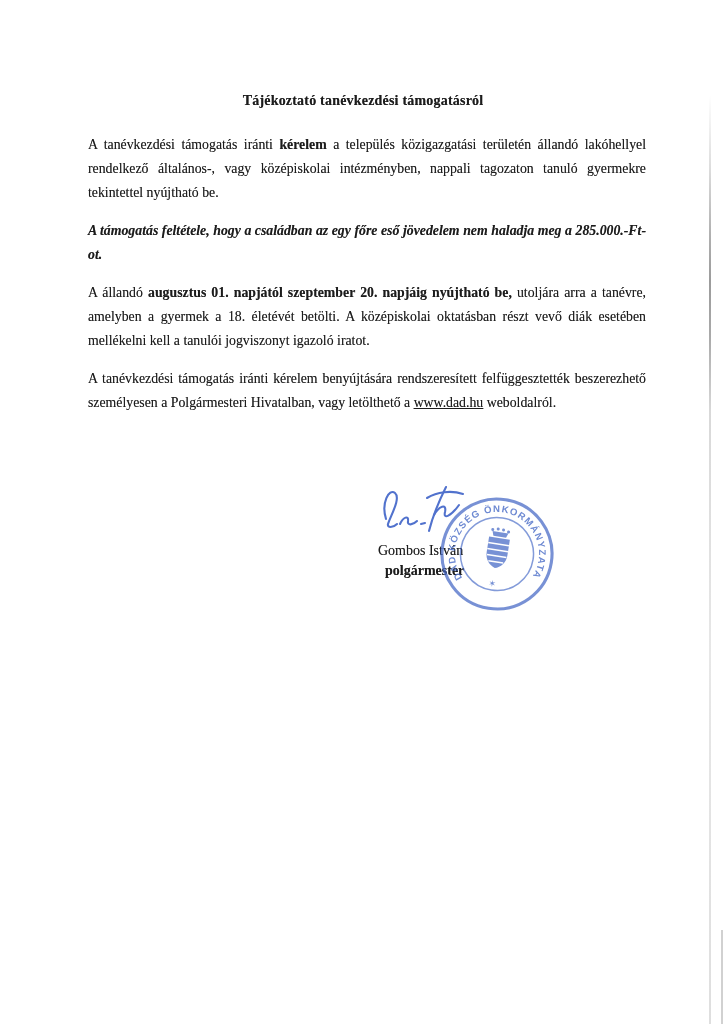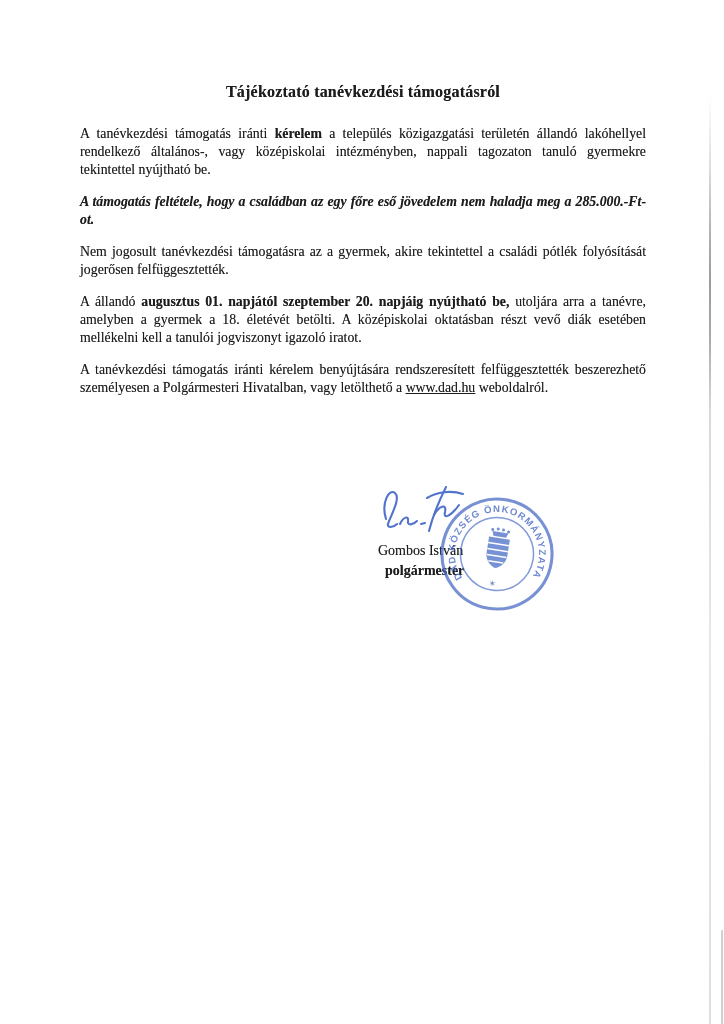--- a/index.html
+++ b/index.html
@@ -11,32 +11,32 @@
     font-family: "Liberation Serif", serif;
     color: #1c1c1c;
   }
   .page { position: absolute; inset: 0; background: #ffffff; }
   .content {
     position: absolute;
     left: 80px; top: 79px;
     width: 566px;
   }
   .doc-title {
-    font-size: 16px;
+    font-size: 14px;
     font-weight: bold;
     text-align: center;
-    margin: 4px 0 24px 0;
+    margin: 14px 0 24px 0;
     letter-spacing: 0.2px;
     text-shadow: 0 0 0.4px rgba(0,0,0,0.55);
   }
   .para {
     font-size: 13.8px;
-    line-height: 18px;
+    line-height: 24px;
     text-align: justify;
-    margin: 0 0 14px 0;
+    margin: 0 0 14px 8px;
     text-shadow: 0 0 0.4px rgba(0,0,0,0.45);
   }
   .para .b { font-weight: bold; }
   .para.bi { font-weight: bold; font-style: italic; }
   .para .link { text-decoration: underline; }
   
   .sig-scribble {
     position: absolute;
     left: 377px; top: 483px;
     width: 115px; height: 54px;
@@ -83,21 +83,20 @@
 <div class="page">
 
   <div class="content">
 
     <h1 class="doc-title">Tájékoztató tanévkezdési támogatásról</h1>
 
     <p class="para"><span>A tanévkezdési támogatás iránti </span><span class="b">kérelem</span><span> a település közigazgatási területén állandó lakóhellyel rendelkező általános-, vagy középiskolai intézményben, nappali tagozaton tanuló gyermekre tekintettel nyújtható be.</span></p>
 
     <p class="para bi">A támogatás feltétele, hogy a családban az egy főre eső jövedelem nem haladja meg a 285.000.-Ft-ot.</p>
 
-    <p class="para">Nem jogosult tanévkezdési támogatásra az a gyermek, akire tekintettel a családi pótlék folyósítását jogerősen felfüggesztették.</p>
 
     <p class="para"><span>A állandó </span><span class="b">augusztus 01. napjától szeptember 20. napjáig nyújtható be,</span><span> utoljára arra a tanévre, amelyben a gyermek a 18. életévét betölti. A középiskolai oktatásban részt vevő diák esetében mellékelni kell a tanulói jogviszonyt igazoló iratot.</span></p>
 
 
     <p class="para"><span>A tanévkezdési támogatás iránti kérelem benyújtására rendszeresített felfüggesztették beszerezhető személyesen a Polgármesteri Hivatalban, vagy letölthető a </span><span class="link">www.dad.hu</span><span> weboldalról.</span></p>
 
   </div>
 
   <svg class="sig-scribble" viewBox="0 0 115 54">
     <g fill="none" stroke="#3f63c8" stroke-width="2.1" stroke-linecap="round" stroke-linejoin="round" opacity="0.9">

